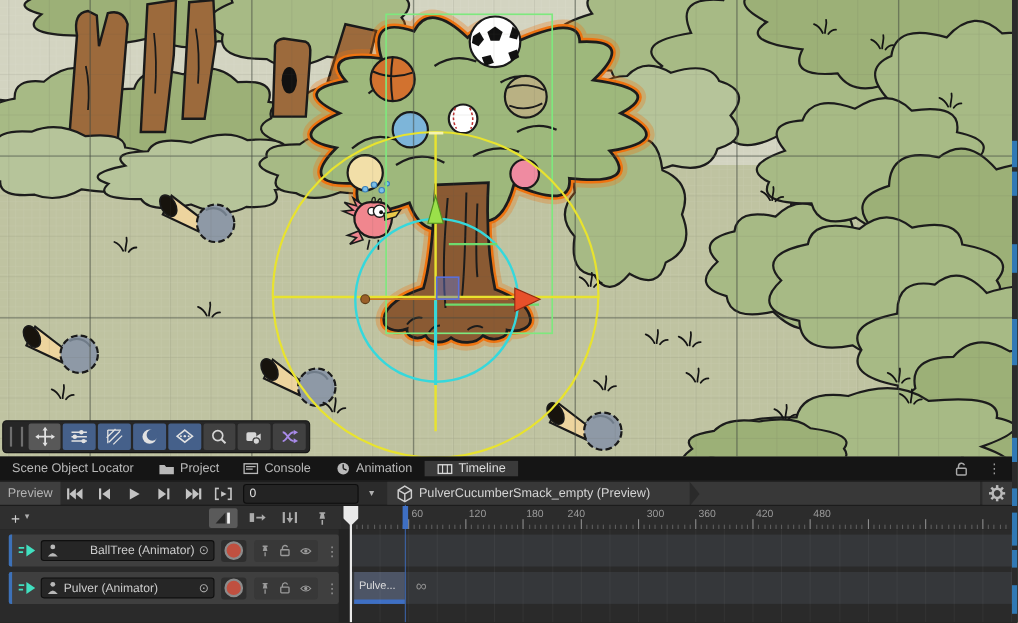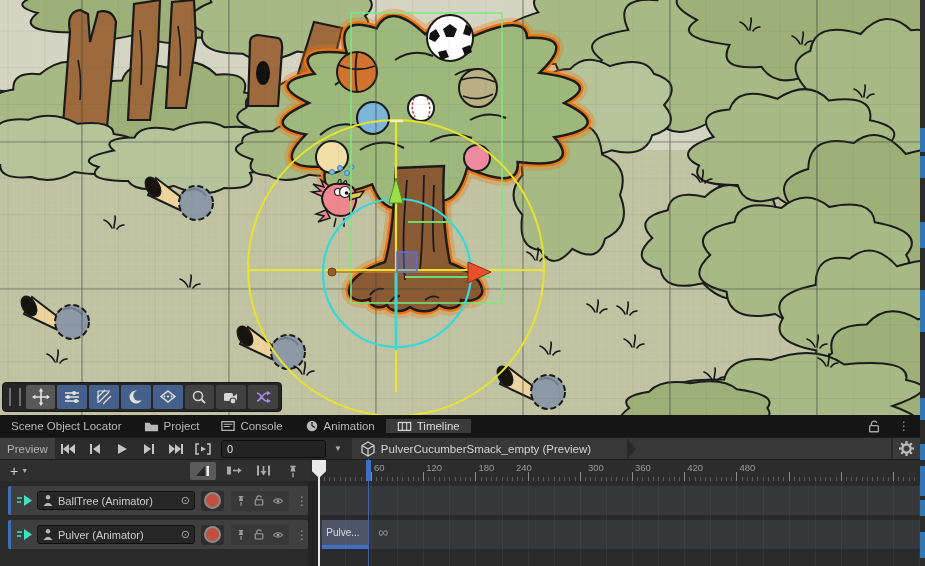--- a/index.html
+++ b/index.html
@@ -587,21 +587,21 @@
       <div class="rlabel" style="left: 429.4px;">480</div>
       <div class="rlabel" style="left: 480px; margin-top: 30px;">540</div>
       <div id="endMarker" style="left: 55.89px;"></div>
     </div>
 
 <div id="trackArea" class="abs">
   <div class="trow" style="top:5px;"></div>
   <div class="trow" style="top:39px;"></div>
   <div class="darkcol"></div>
 
-  <div class="thead" style="top:5px;">
+  <div class="thead" style="top:5px;text-align:right;">
     <div class="stripe"></div>
     <svg width="18" height="15" viewBox="0 0 18 15" style="margin-left:4px;">
       <path d="M2,5 H7 M2,9 H6" stroke="#41e0c0" stroke-width="1.6"></path>
           <polygon points="9,2 9,13 17,7.5" fill="#41e0c0"></polygon>
     </svg>
     <div class="obj">
       <svg width="12" height="13" viewBox="0 0 12 13">
         <circle cx="6" cy="3.2" r="2.2" fill="#b8b8b8"></circle>
             <path d="M1.5,12 Q6,5.5 10.5,12 Z" fill="#b8b8b8"></path>
       </svg>

